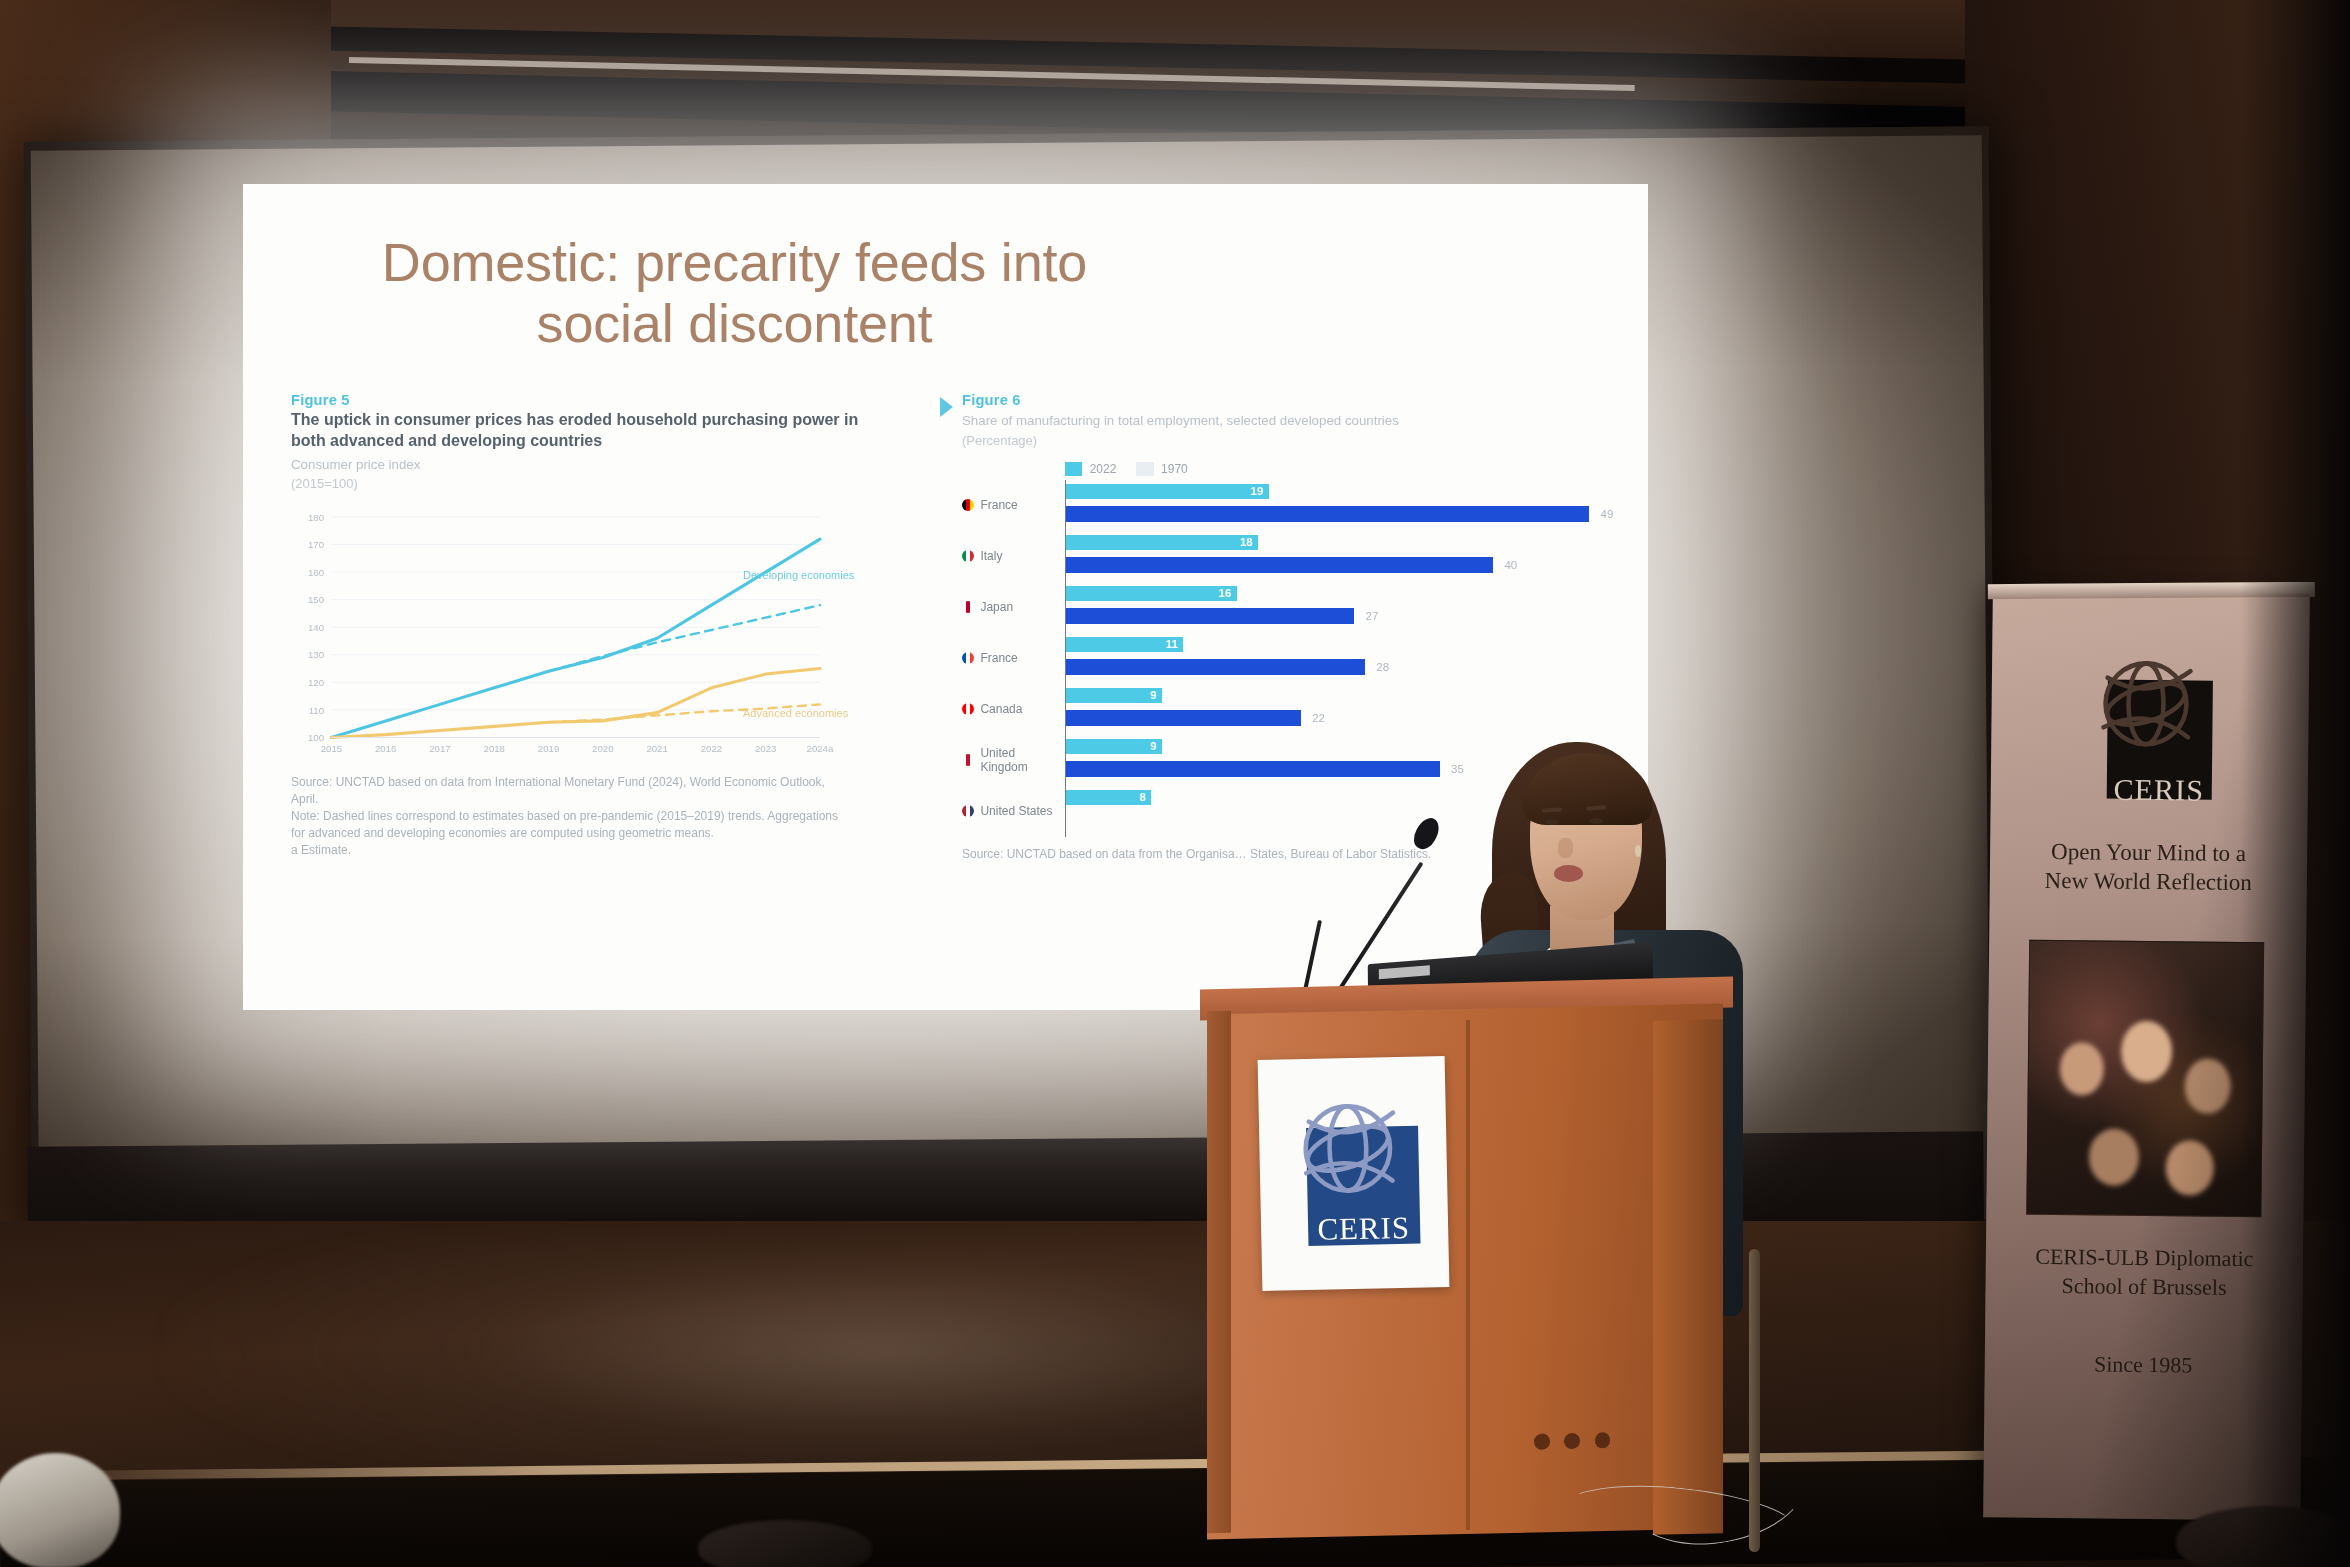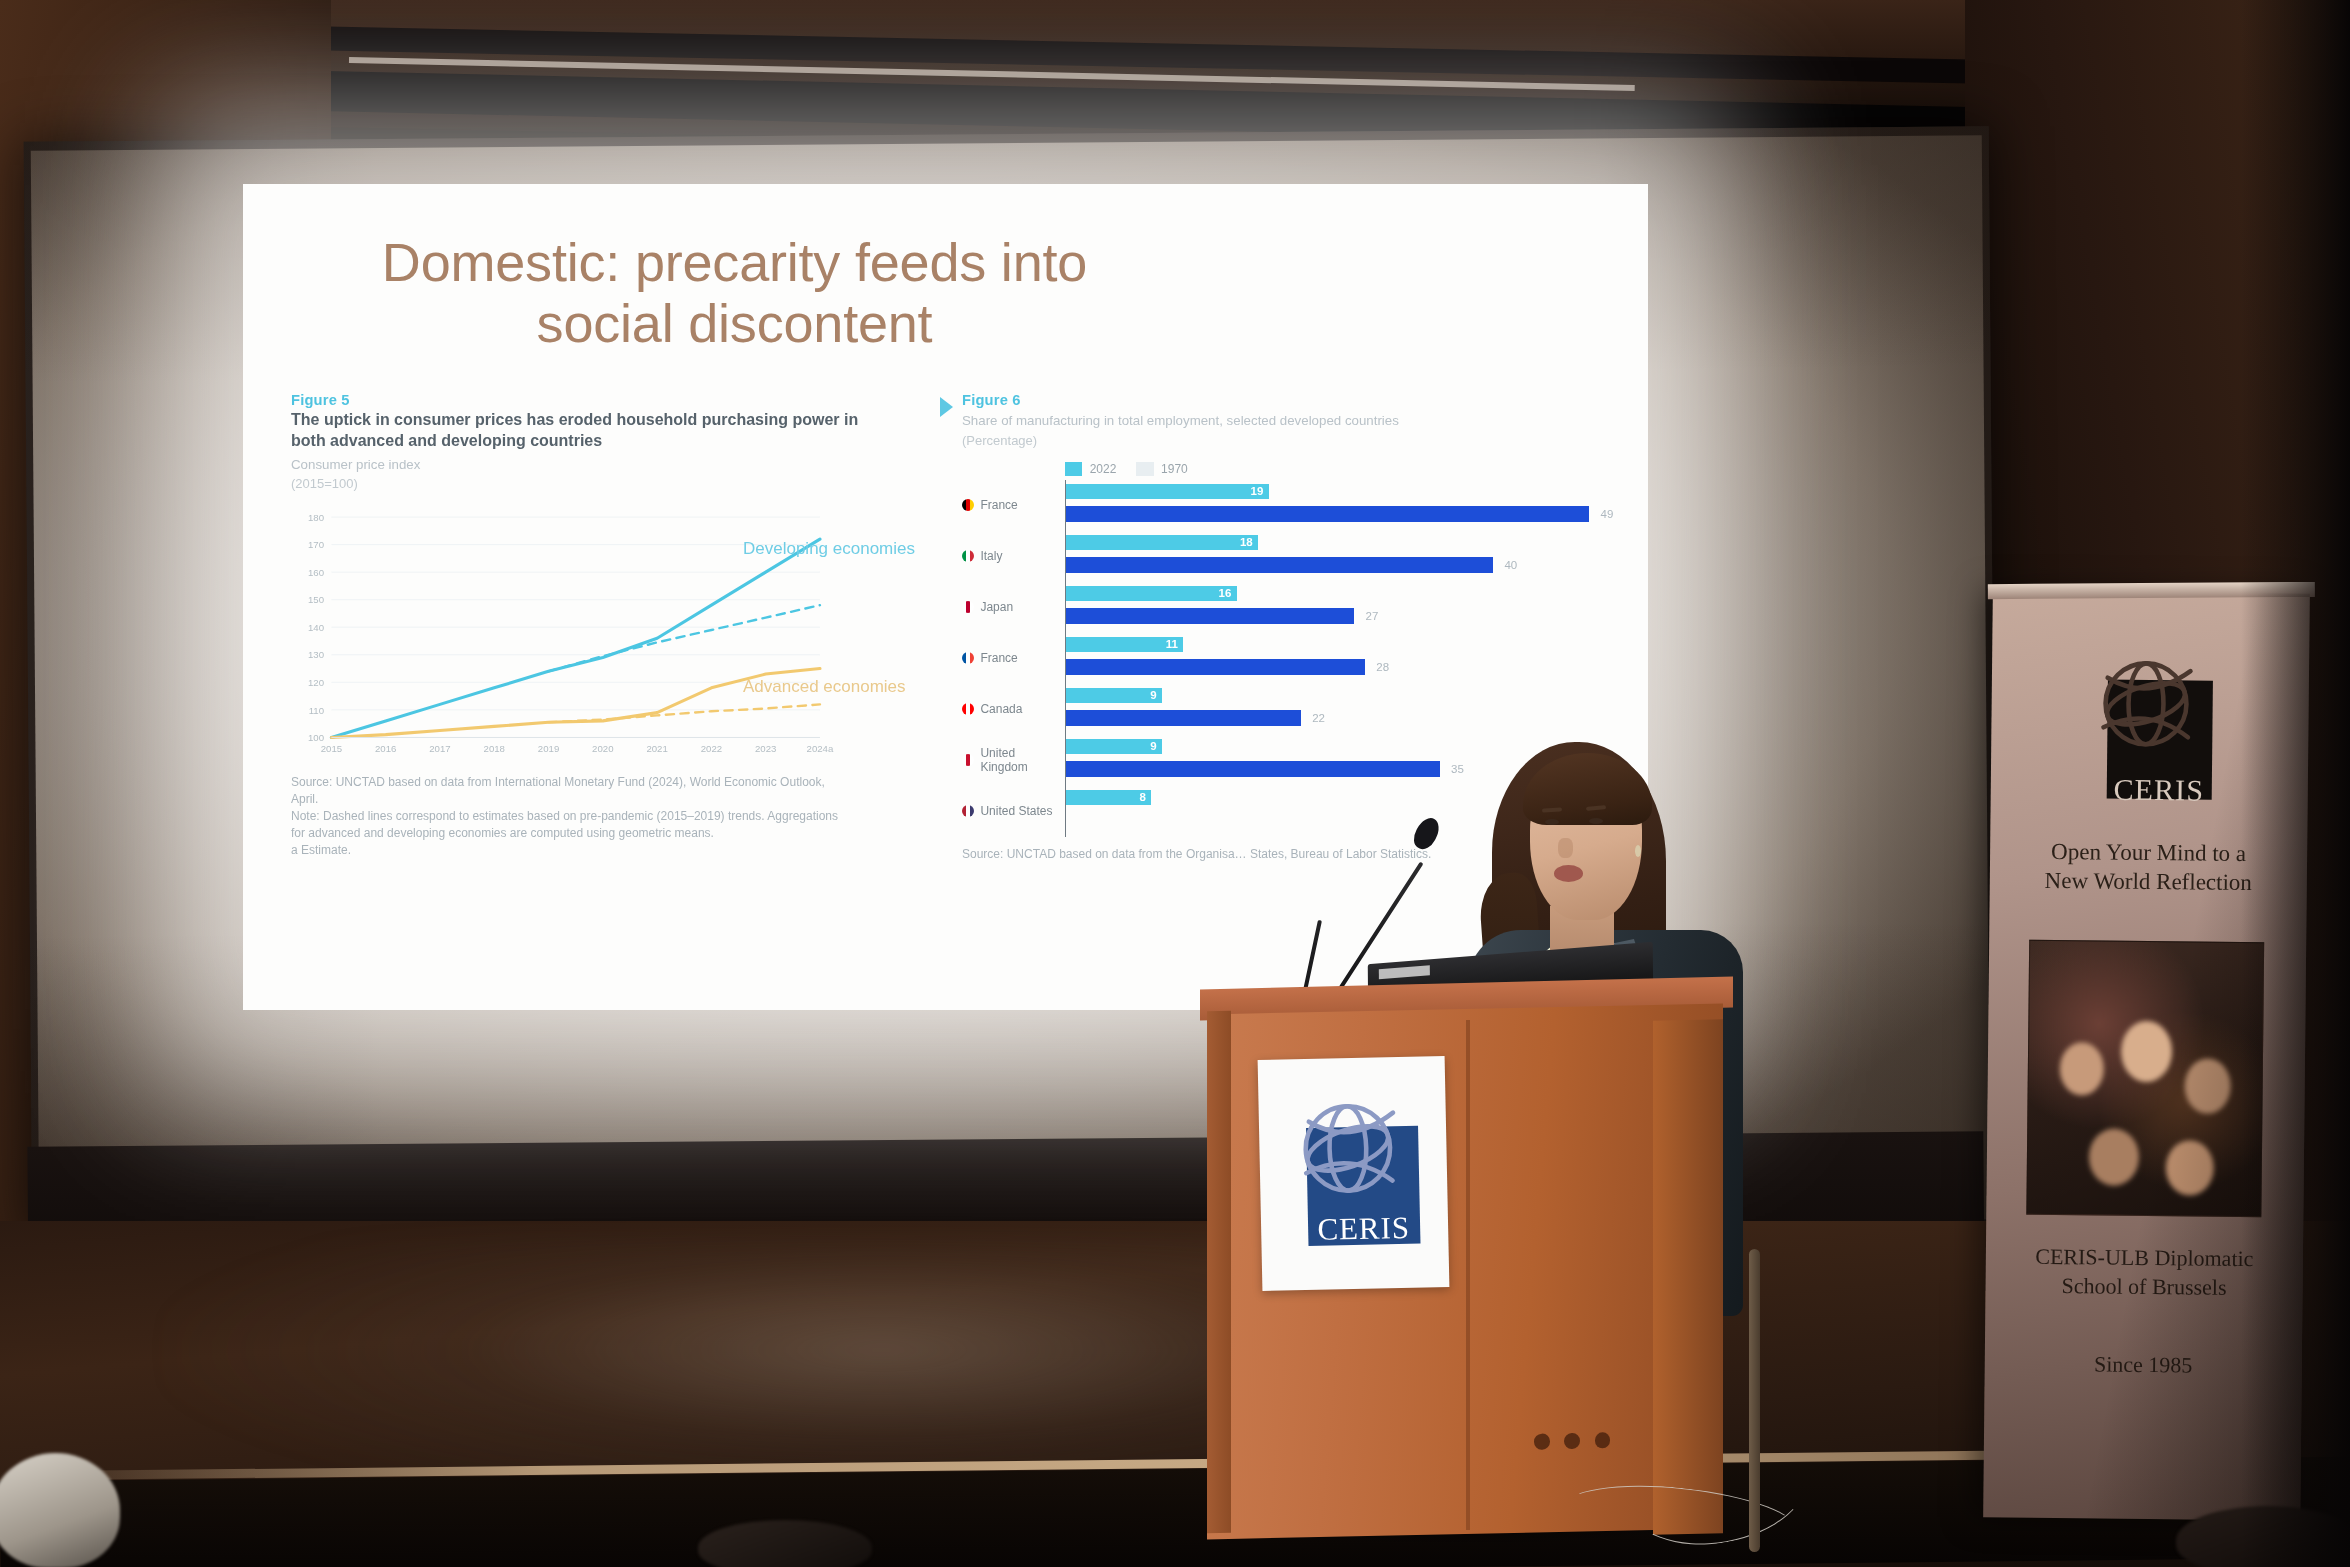--- a/index.html
+++ b/index.html
@@ -117,21 +117,21 @@
   }
   .fig-sub {
     color:#b9c2c8; font-size: 13.3px; line-height:1.4; margin-top: 4.6px; font-weight:400;
   }
   .fig-unit { color:#c2cacf; font-size: 13px; margin-top:1.8px; }
 
   
   .line-wrap { position: relative; margin-top: 14.7px; height: 259px; }
   .line-svg { display:block; }
   .series-label {
-    position:absolute; font-size:17px; line-height:1.2; font-weight:500;
+    position:absolute; font-size:11px; line-height:1.2; font-weight:500;margin-top:30px;
   }
   .lbl-dev { color:#6fcde5; left: 452px; top: 33px; }
   .lbl-adv { color:#e9c98c; left: 452px; top: 171px; }
 
   .fig-source {
     font-size: 12px; color:#a9b3ba; line-height:1.42; margin-top: 9px;
     max-width: 551px;
   }
 
   

